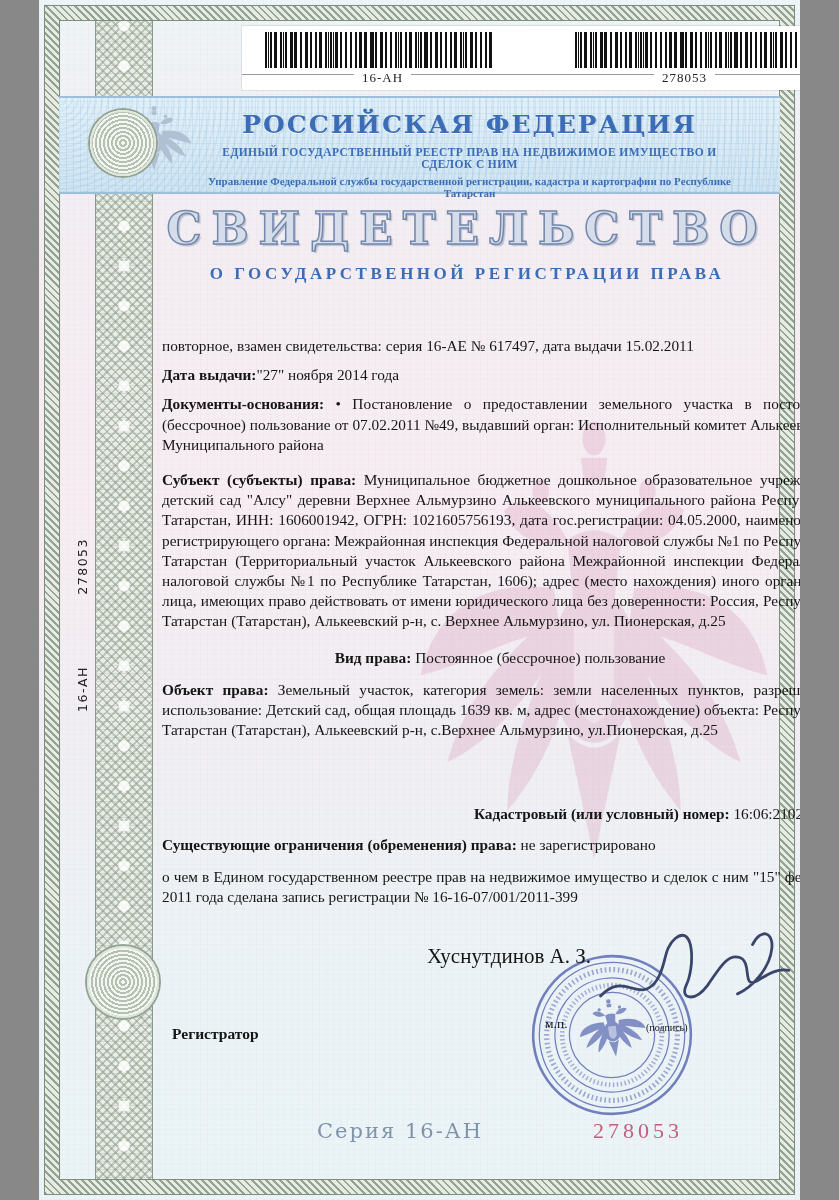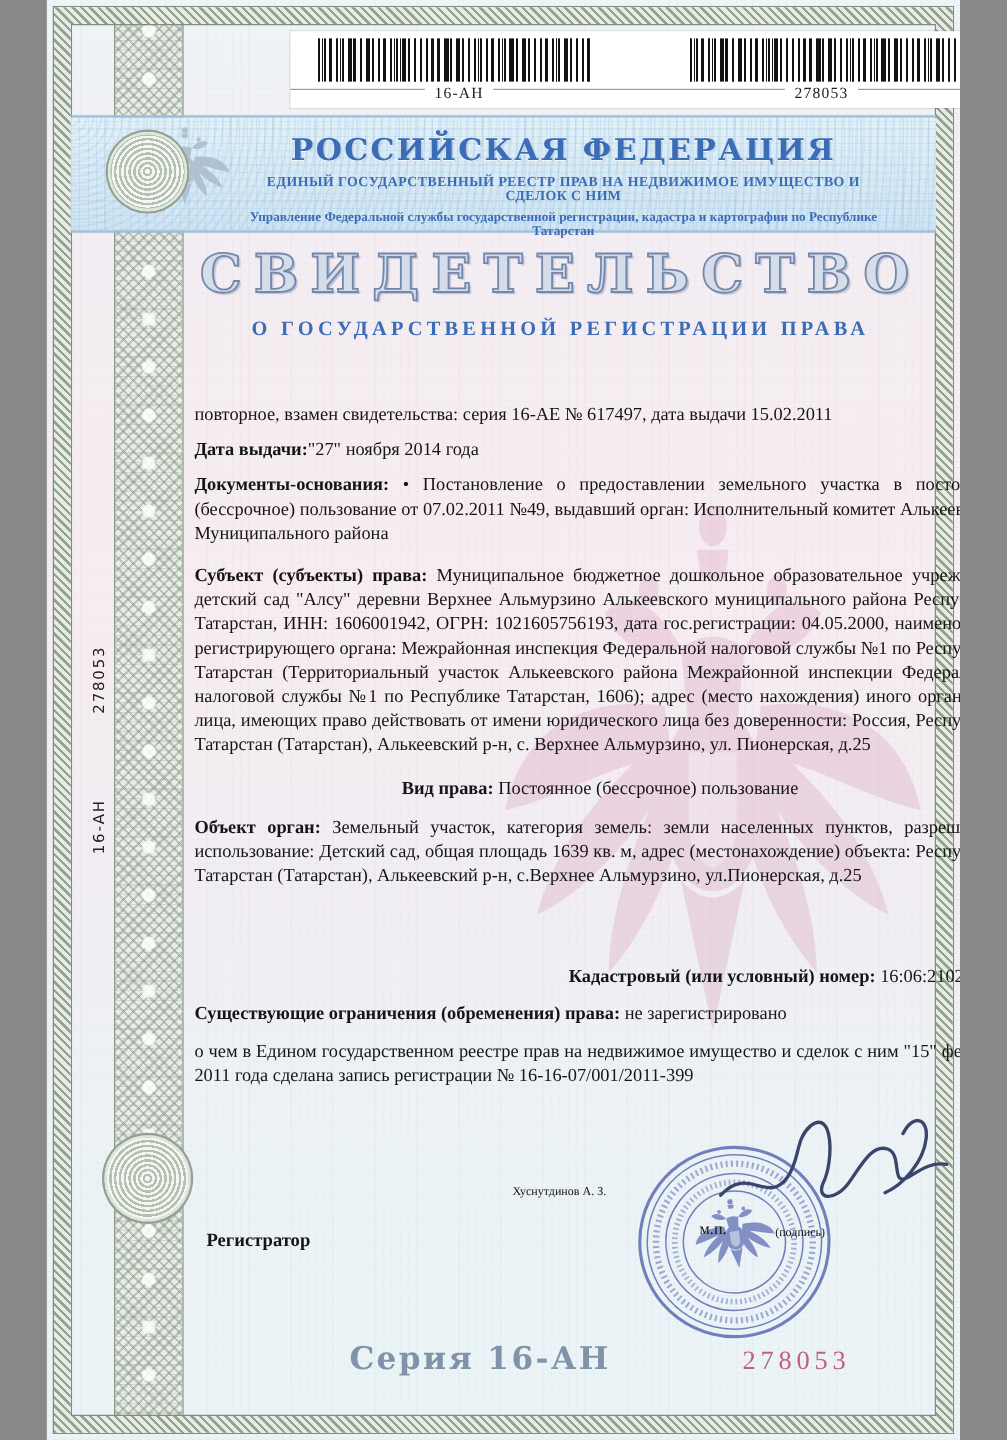--- a/index.html
+++ b/index.html
@@ -83,29 +83,29 @@
   .date-row{display:flex;justify-content:flex-start;margin-top:9px;}
   .para{margin:9px 0 0 0;text-align:justify;}
   .para-subject{margin-top:15px;}
   .para-vid{margin-top:17px;text-align:center;}
   .para-object{margin-top:11px;}
   .para-cadastral{margin-top:64px;text-align:right;}
   .para-restr{margin-top:11px;text-align:left;}
   .para-record{margin-top:11px;}
   
   .registrar-label{position:absolute;left:133px;top:992px;font-size:15.5px;font-weight:bold;color:#151515;z-index:4;margin-top:33px;}
-  .registrar-name{position:absolute;left:388px;top:988px;font-size:10px;color:#151515;z-index:4;}
-  .seal-mark{position:absolute;left:506px;top:1016px;font-size:13.5px;color:#151515;z-index:5;margin-left:38px;}
+  .registrar-name{position:absolute;left:388px;top:944px;font-size:21px;color:#151515;z-index:4;}
+  .seal-mark{position:absolute;left:506px;top:1016px;font-size:13.5px;color:#151515;z-index:5;}
   .signature-label{position:absolute;left:607px;top:1022px;font-size:10px;color:#151515;z-index:5;}
   .stamp{position:absolute;left:490px;top:952px;width:166px;height:166px;z-index:3;opacity:.85;transform:rotate(-8deg);}
   .signature{position:absolute;left:553px;top:906px;width:214px;height:118px;z-index:4;}
   
   .footer-row{position:absolute;left:123px;top:1118px;width:676px;display:flex;justify-content:center;
     align-items:baseline;gap:110px;z-index:3;}
-  .footer-series{font-family:"DejaVu Serif",serif;font-size:26px;font-weight:bold;letter-spacing:2px;color:#8193a9;}
+  .footer-series{font-family:"DejaVu Serif",serif;font-size:21px;font-weight:normal;letter-spacing:2px;color:#8193a9;}
   .footer-number{font-size:22px;letter-spacing:4px;color:#c2607b;}
   
   .vtext{position:absolute;left:36px;z-index:3;writing-mode:vertical-rl;transform:rotate(180deg);
     font-family:"DejaVu Sans",sans-serif;font-size:12.5px;letter-spacing:1.5px;color:#222;}
   .vnum{top:538px;}
   .vser{top:666px;}
 </style>
 </head>
 <body>
 
@@ -168,21 +168,21 @@
       <span class="lbl">Дата выдачи:</span>
       <span>"27" ноября 2014 года</span>
     </div>
 
     <p class="para"><span class="lbl">Документы-основания:</span> <span>• Постановление о предоставлении земельного участка в постоянное (бессрочное) пользование от 07.02.2011 №49, выдавший орган: Исполнительный комитет Алькеевского Муниципального района</span></p>
 
     <p class="para para-subject"><span class="lbl">Субъект (субъекты) права:</span> <span>Муниципальное бюджетное дошкольное образовательное учреждение детский сад "Алсу" деревни Верхнее Альмурзино Алькеевского муниципального района Республики Татарстан, ИНН: 1606001942, ОГРН: 1021605756193, дата гос.регистрации: 04.05.2000, наименование регистрирующего органа: Межрайонная инспекция Федеральной налоговой службы №1 по Республике Татарстан (Территориальный участок Алькеевского района Межрайонной инспекции Федеральной налоговой службы №1 по Республике Татарстан, 1606); адрес (место нахождения) иного органа или лица, имеющих право действовать от имени юридического лица без доверенности: Россия, Республика Татарстан (Татарстан), Алькеевский р-н, с. Верхнее Альмурзино, ул. Пионерская, д.25</span></p>
 
     <p class="para para-vid"><span class="lbl">Вид права:</span> <span>Постоянное (бессрочное) пользование</span></p>
 
-    <p class="para para-object"><span class="lbl">Объект орган:</span> <span>Земельный участок, категория земель: земли населенных пунктов, разрешенное использование: Детский сад, общая площадь 1639 кв. м, адрес (местонахождение) объекта: Республика Татарстан (Татарстан), Алькеевский р-н, с.Верхнее Альмурзино, ул.Пионерская, д.25</span></p>
+    <p class="para para-object"><span class="lbl">Объект права:</span> <span>Земельный участок, категория земель: земли населенных пунктов, разрешенное использование: Детский сад, общая площадь 1639 кв. м, адрес (местонахождение) объекта: Республика Татарстан (Татарстан), Алькеевский р-н, с.Верхнее Альмурзино, ул.Пионерская, д.25</span></p>
 
     <p class="para para-cadastral"><span class="lbl">Кадастровый (или условный) номер:</span> <span>16:06:210201:66</span></p>
 
     <p class="para para-restr"><span class="lbl">Существующие ограничения (обременения) права:</span> <span>не зарегистрировано</span></p>
 
     <p class="para para-record">о чем в Едином государственном реестре прав на недвижимое имущество и сделок с ним  "15" февраля 2011 года сделана запись регистрации № 16-16-07/001/2011-399</p>
   </div>
 
   <svg class="stamp" viewBox="0 0 160 160">
     <circle cx="80" cy="80" r="76" fill="none" stroke="#5b6cb2" stroke-width="2.5"></circle>

